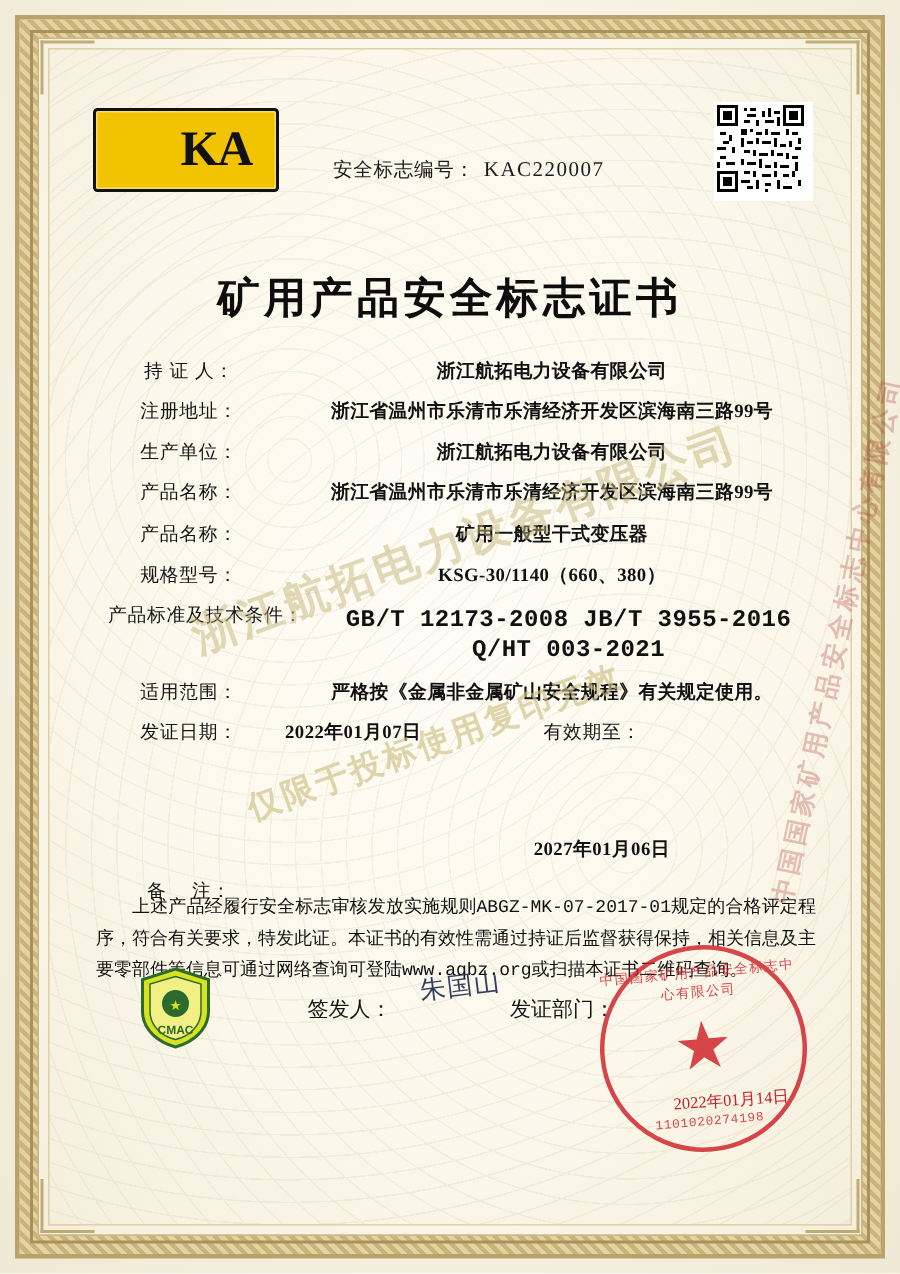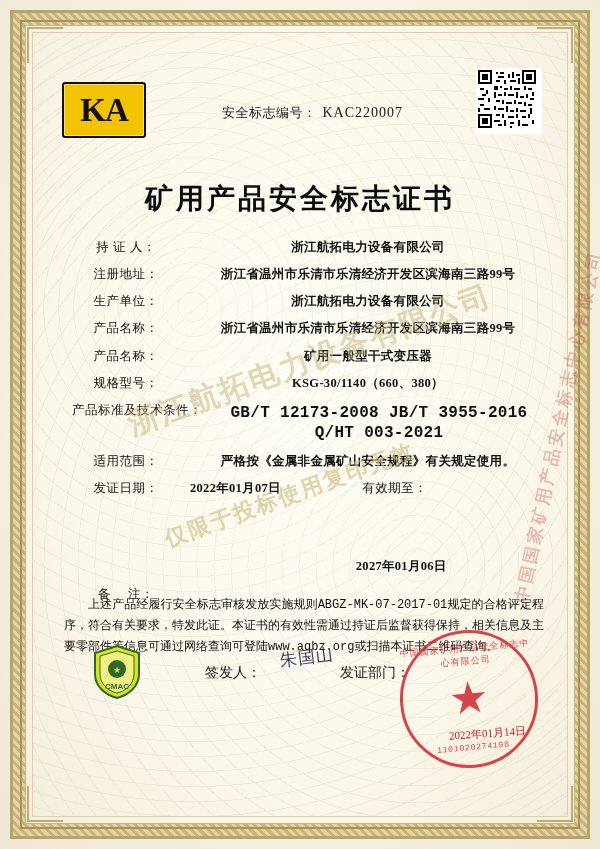--- a/index.html
+++ b/index.html
@@ -79,30 +79,31 @@
 
   .content {
     position: absolute;
     left: 40px; top: 40px; right: 40px; bottom: 40px;
   }
 
   
   .logo {
     position: absolute;
     left: 22px;
-    top: 42px;
+    top: 32px;
     width: 80px;
     height: 52px;
     background: #f2c300;
     border: 2px solid #111;
     border-radius: 3px;
     display: flex;
     align-items: center;
     justify-content: center;
     box-shadow: 0 0 0 1px #f7dd6b inset;
+    padding-left: 40px;
   }
   .logo-text {
     font-family: "Liberation Serif", serif;
     font-weight: bold;
     font-size: 33px;
     letter-spacing: -1px;
     color: #111;
     line-height: 1;
   }
 

